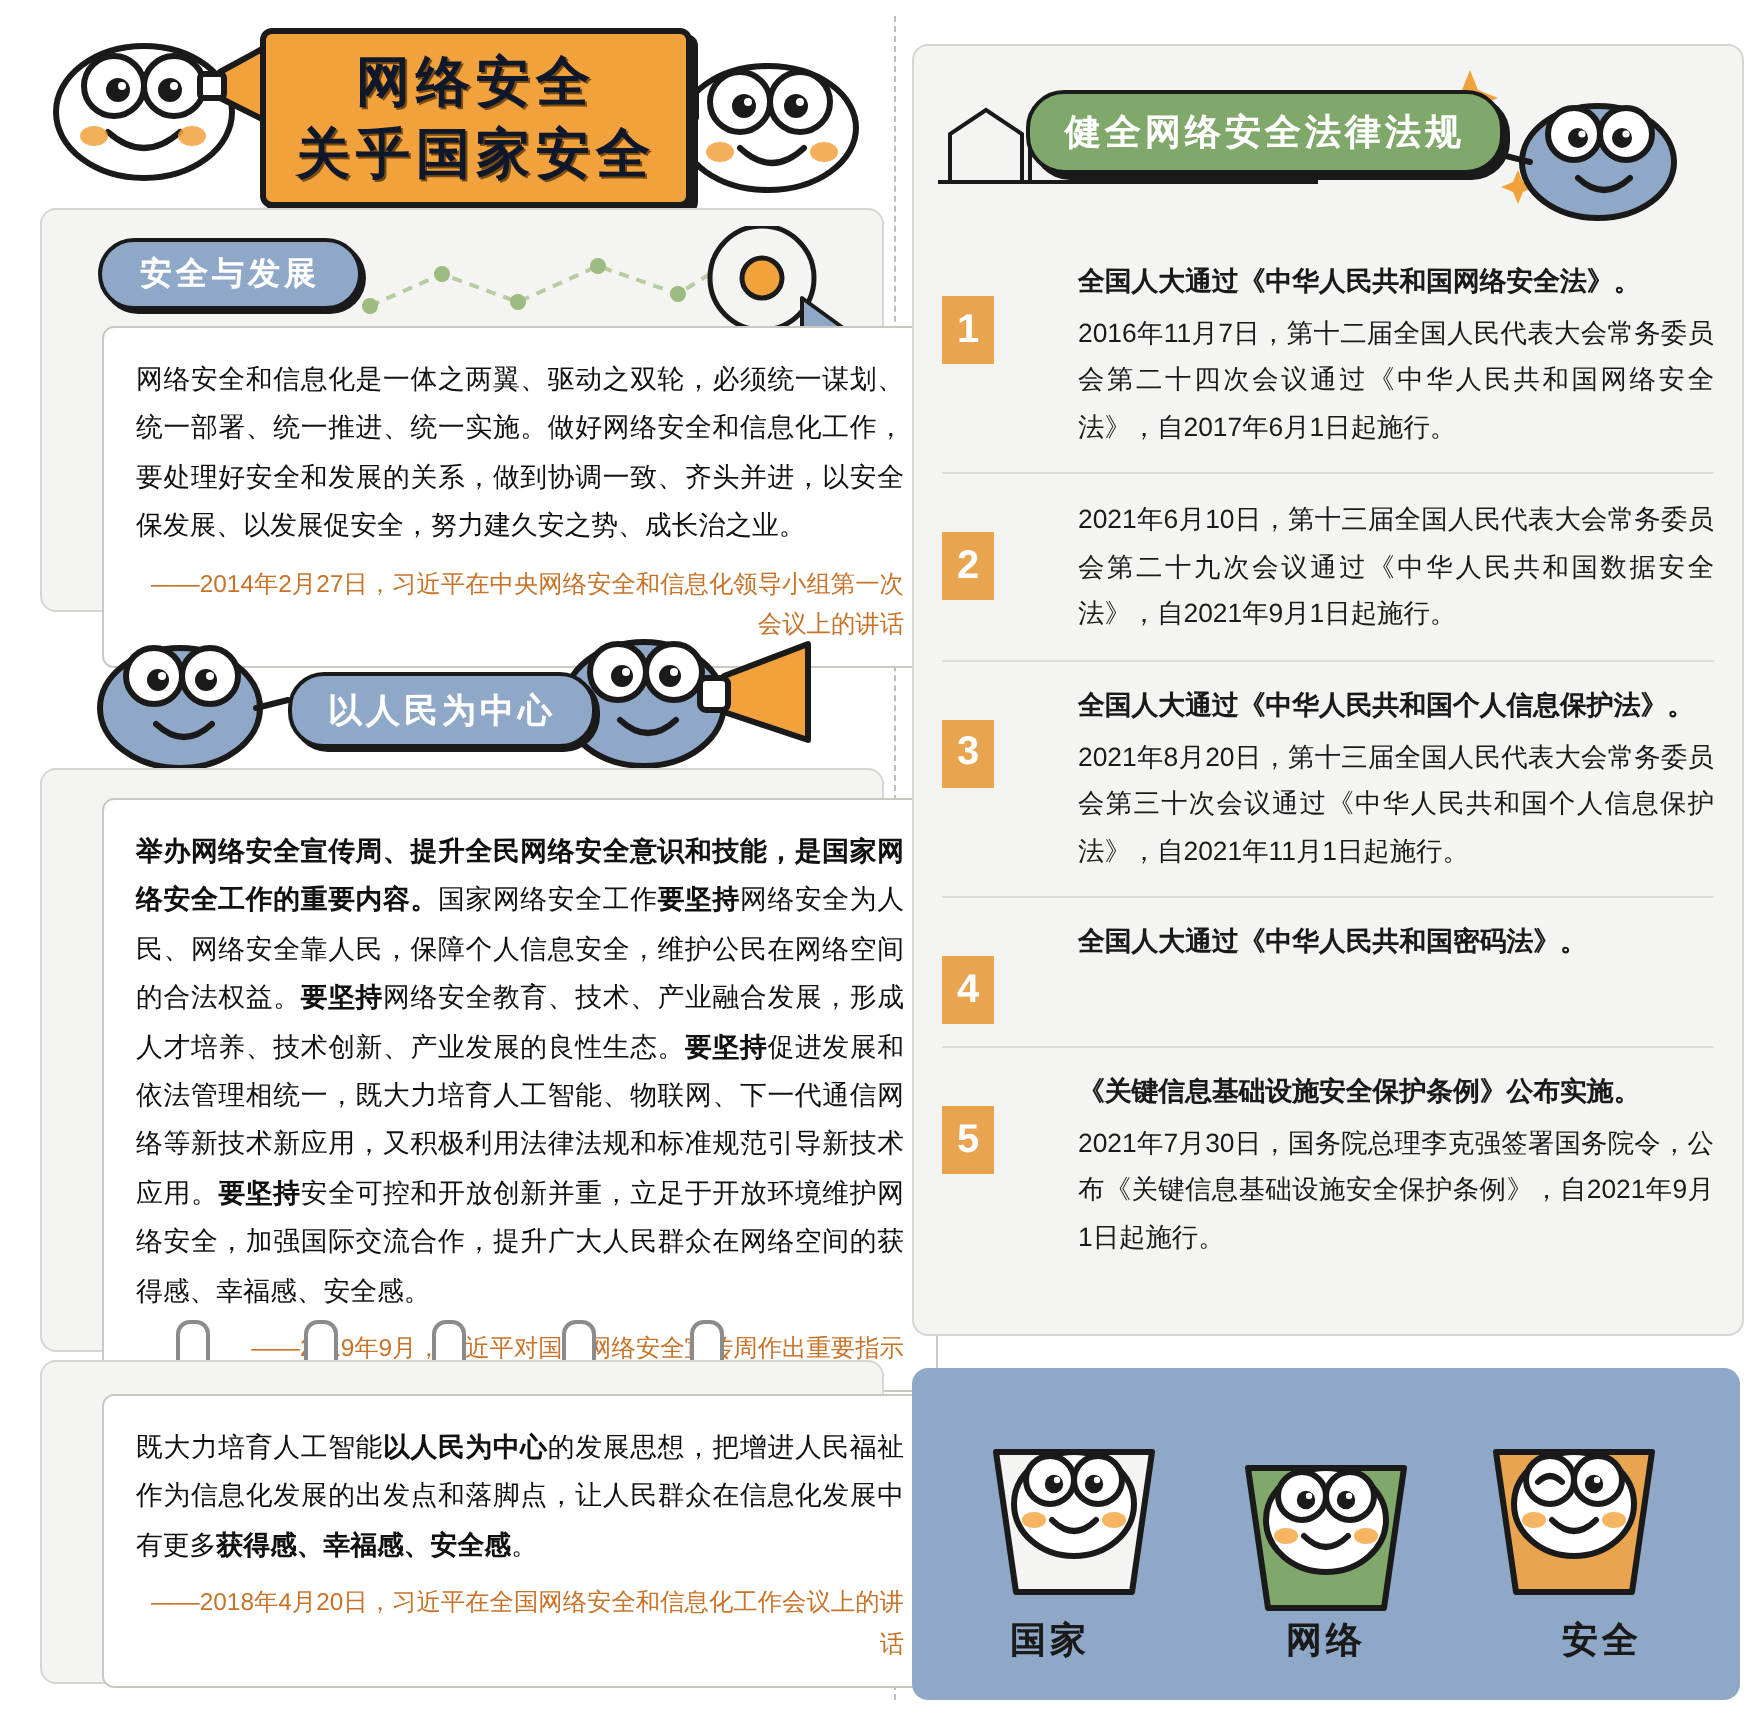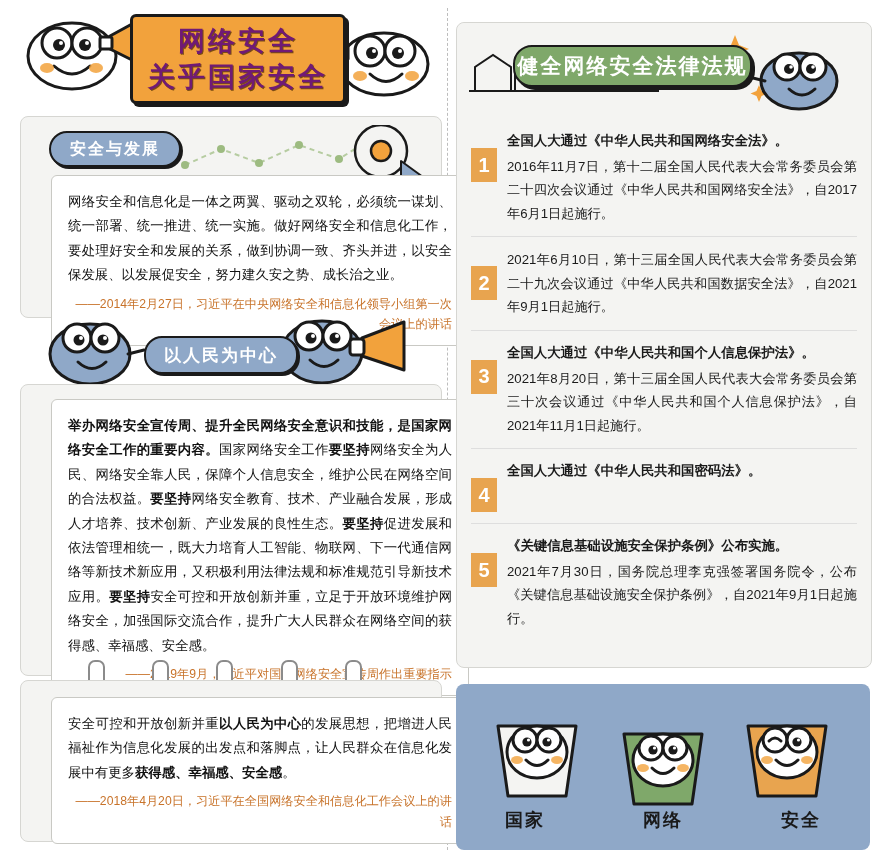--- a/index.html
+++ b/index.html
@@ -30,21 +30,21 @@
   }
   .header-title{
     position:absolute;left:120px;top:6px;width:210px;height:84px;
     background:#f2a23c;
     border:3px solid #1a1a1a;
     border-radius:6px;
     display:flex;flex-direction:column;align-items:center;justify-content:center;
     box-shadow:3px 3px 0 #1a1a1a;
   }
   .header-title span{
-    color:#701a75;
+    color:#0f172a;
     font-size:27px;font-weight:bold;letter-spacing:3px;
     line-height:1.35;
     text-shadow:1px 1px 0 #7a4c11;
   }
 
   
   .mascot{position:absolute;}
   
   .panel{
     background:#f4f4f2;
@@ -92,21 +92,21 @@
   
   .rt-head{
     position:relative;height:84px;
     background:#f4f4f2;
     border-radius:8px 8px 0 0;
     overflow:hidden;
   }
   .rt-banner{
     position:absolute;left:56px;top:22px;width:235px;height:38px;
     background:#7fa86a;border:2px solid #1a1a1a;border-radius:19px;
-    color:#fff;font-weight:bold;font-size:21px;letter-spacing:2px;
+    color:#fff;font-weight:bold;font-size:18px;letter-spacing:2px;
     display:flex;align-items:center;justify-content:center;
     box-shadow:3px 3px 0 #1a1a1a;
   }
   .law-list{
     background:#f4f4f2;border-radius:0 0 8px 8px;
     padding:4px 14px 10px 14px;
   }
   .law-item{
     display:flex;gap:10px;
     padding:11px 0 11px 0;
@@ -115,21 +115,21 @@
   .law-item:first-child{border-top:none;}
   .law-num{
     flex:0 0 26px;
     height:34px;
     background:#e8a44f;
     color:#ffffff;
     font-size:20px;font-weight:bold;
     display:flex;align-items:center;justify-content:center;
     margin-top:18px;
   }
-  .law-body{flex:1;}
+  .law-body{flex:1;margin-left:32px;}
   .law-title{
     font-size:13.4px;font-weight:bold;line-height:1.7;margin-bottom:2px;
   }
   .law-text{
     font-size:13.2px;line-height:1.78;text-align:justify;
   }
   .bottom-box{
     position:absolute;left:0;top:676px;width:414px;height:166px;
     background:#8fa8c8;border-radius:8px;
   }
@@ -189,21 +189,21 @@
           <path d="M22 22 L2 10 L2 46 L22 35 Z" fill="#f2a23c" stroke="#1a1a1a" stroke-width="3" stroke-linejoin="round"></path>
         </svg>
       </div>
 
       <div class="header-title">
         <span>网络安全</span>
         <span>关乎国家安全</span>
       </div>
     </div>
 
-    <div class="panel" style="position:absolute;left:10px;top:108px;width:420px;height:200px;">
+    <div class="panel" style="position:absolute;left:10px;top:96px;width:420px;height:200px;">
 
       <div class="pill" style="position:absolute;left:28px;top:14px;width:128px;height:32px;font-size:16px;">
         <span>安全与发展</span>
       </div>
 
       <svg style="position:absolute;left:160px;top:8px;" width="250" height="58" viewBox="0 0 250 58">
         <polyline points="4,40 40,24 78,38 118,20 158,34 196,10" fill="none" stroke="#b6cca1" stroke-width="2" stroke-dasharray="5 4"></polyline>
         <circle cx="4" cy="40" r="4" fill="#9dbb81"></circle>
         <circle cx="40" cy="24" r="4" fill="#9dbb81"></circle>
         <circle cx="78" cy="38" r="4" fill="#9dbb81"></circle>
@@ -271,21 +271,21 @@
       <div class="ring-el"></div>
       <div class="ring-el"></div>
       <div class="ring-el"></div>
       <div class="ring-el"></div>
       <div class="ring-el"></div>
     </div>
 
     <div class="panel" style="position:absolute;left:10px;top:672px;width:420px;height:160px;">
       <div class="quote-box" style="position:absolute;left:18px;top:16px;width:384px;">
         <div>
-          <span>安全可控和开放创新并重</span><span class="bold">以人民为中心</span><span>的发展思想，把增进人民福祉作为信息化发展的出发点和落脚点，让人民群众在信息化发展中有更多</span><span class="bold">获得感、幸福感、安全感</span><span>。</span>
+          <span>既大力培育人工智能</span><span class="bold">以人民为中心</span><span>的发展思想，把增进人民福祉作为信息化发展的出发点和落脚点，让人民群众在信息化发展中有更多</span><span class="bold">获得感、幸福感、安全感</span><span>。</span>
         </div>
         <div class="quote-src">——2018年4月20日，习近平在全国网络安全和信息化工作会议上的讲话</div>
       </div>
     </div>
   </div>
 
   <div class="right-col">
 
     <div class="panel" style="position:absolute;left:0;top:14px;width:414px;height:644px;overflow:hidden;">
 

